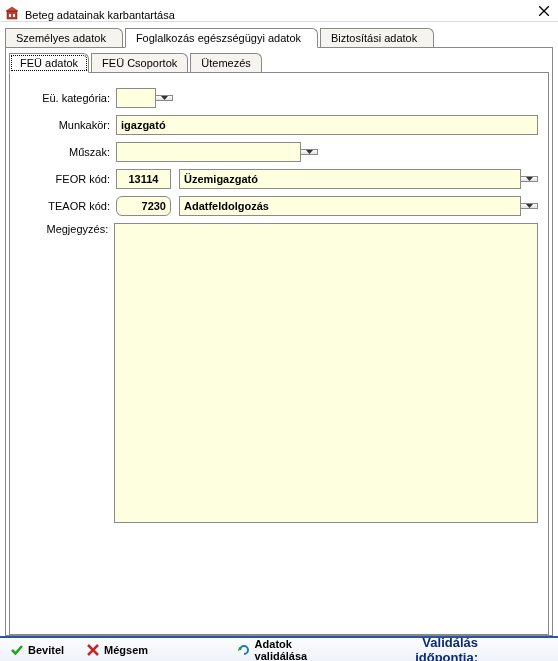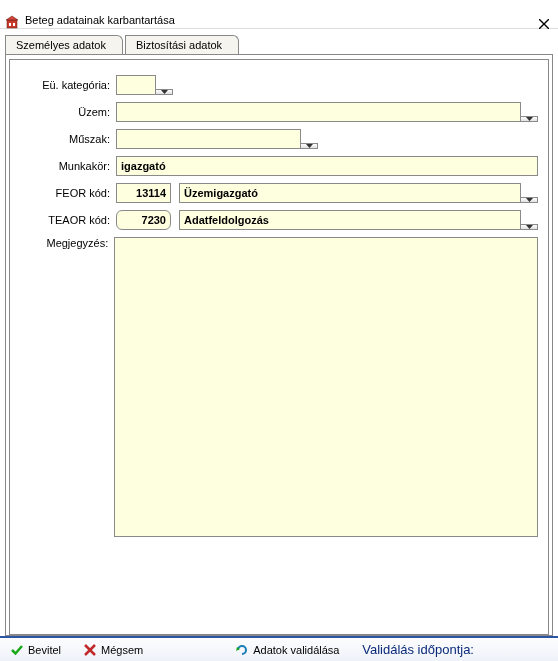--- a/index.html
+++ b/index.html
@@ -11,22 +11,22 @@
     width: 558px;
     height: 661px;
     overflow: hidden;
     display: flex;
     flex-direction: column;
   }
   .titlebar {
     height: 22px;
     background: #ffffff;
     display: flex;
-    align-items: flex-start;
-    padding: 14px 4px;
+    align-items: flex-end;
+    padding: 0 4px;
     border-bottom: 1px solid #dddddd;
   }
   .titlebar .icon {
     width: 16px; height: 16px;
     margin-right: 5px;
     display: inline-flex;
     align-items: center;
     justify-content: center;
   }
   .titlebar .title {
@@ -129,21 +129,21 @@
     background: #feffdf;
     border: 1px solid #8a8a8a;
     height: 20px;
     font-size: 11px;
     padding: 2px 4px;
     font-family: inherit;
   }
   .field.bold { font-weight: bold; }
   .combo {
     display: flex;
-    align-items: flex-end;
+    align-items: center;
   }
   .combo .field {
     border-right: 1px solid #8a8a8a;
   }
   .combo .drop-btn {
     width: 17px;
     border: 1px solid #8a8a8a;
     border-left: none;
     background: linear-gradient(#fdfdfd,#e2e2e2);
     display: flex;
@@ -164,20 +164,21 @@
   }
 
   .statusbar {
     height: 25px;
     border-top: 2px solid #2a55a3;
     background: linear-gradient(#fdfdfe, #eef2f9);
     display: flex;
     align-items: center;
     padding: 0 4px;
     gap: 0;
+    font-weight: bold;
   }
   .status-btn {
     display: flex;
     align-items: center;
     gap: 4px;
     padding: 2px 6px;
     font-size: 11px;
     color: #000;
     cursor: pointer;
     margin-right: 10px;
@@ -209,72 +210,67 @@
       <line x1="0" y1="0" x2="10" y2="10" stroke="#000" stroke-width="1.3"></line>
       <line x1="10" y1="0" x2="0" y2="10" stroke="#000" stroke-width="1.3"></line>
     </svg>
   </span>
 </div>
 
 <div class="content">
 
   <div class="tab-row">
     <div class="tab">Személyes adatok</div>
+    <div class="tab active">Foglalkozás egészségügyi adatok</div>
     <div class="tab">Biztosítási adatok</div>
   </div>
 
   <div class="tab-panel outer">
 
+    <div class="tab-row sub">
+      <div class="sub-tab active">FEÜ adatok</div>
+      <div class="sub-tab">FEÜ Csoportok</div>
+      <div class="sub-tab">Ütemezés</div>
+    </div>
 
     <div class="tab-panel inner">
 
       <div class="form-row">
         <div class="form-label">Eü. kategória:</div>
         <div class="combo">
           <input class="field" style="width: 40px;" value="">
           <div class="drop-btn">
             <svg width="7" height="4">
                 <polygon points="0,0 7,0 3.5,4" fill="#333"></polygon>
               </svg>
           </div>
         </div>
       </div>
 
-      <div class="form-row">
-        <div class="form-label">Üzem:</div>
-        <div class="combo" style="flex:1">
-          <input class="field" style="flex: 1 1 0%;" value="">
-          <div class="drop-btn">
-            <svg width="7" height="4">
-                <polygon points="0,0 7,0 3.5,4" fill="#333"></polygon>
-              </svg>
-          </div>
-        </div>
+
+      <div class="form-row">
+        <div class="form-label">Munkakör:</div>
+        <input class="field bold" style="flex: 1 1 0%;" value="igazgató">
       </div>
 
       <div class="form-row">
         <div class="form-label">Műszak:</div>
         <div class="combo">
           <input class="field" style="width: 185px;" value="">
           <div class="drop-btn">
             <svg width="7" height="4">
                 <polygon points="0,0 7,0 3.5,4" fill="#333"></polygon>
               </svg>
           </div>
         </div>
       </div>
 
       <div class="form-row">
-        <div class="form-label">Munkakör:</div>
-        <input class="field bold" style="flex: 1 1 0%;" value="igazgató">
-      </div>
-
-      <div class="form-row">
         <div class="form-label">FEOR kód:</div>
-        <input class="field bold" style="width: 55px; text-align: right;" value="13114">
+        <input class="field bold" style="width: 55px; text-align: center;" value="13114">
         <div style="width:8px"></div>
         <div class="combo" style="flex:1">
           <input class="field bold" style="flex: 1 1 0%;" value="Üzemigazgató">
           <div class="drop-btn">
             <svg width="7" height="4">
                 <polygon points="0,0 7,0 3.5,4" fill="#333"></polygon>
               </svg>
           </div>
         </div>
       </div>

